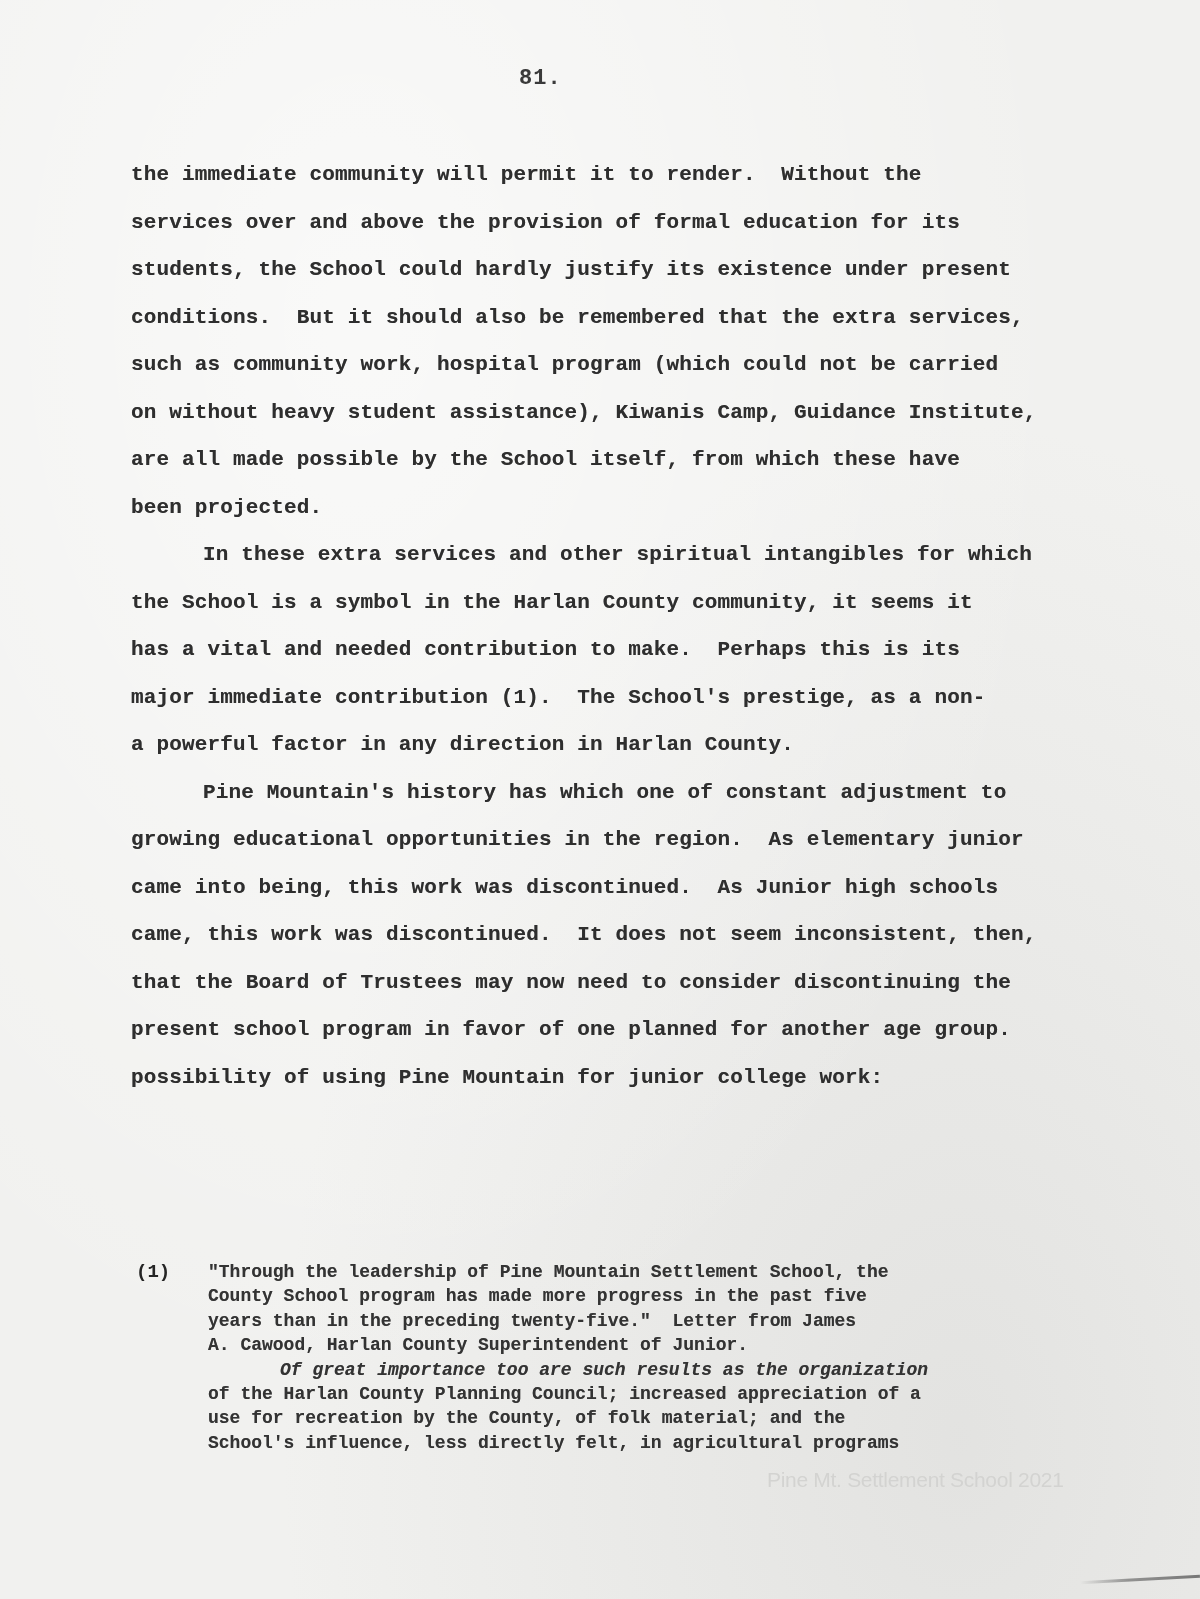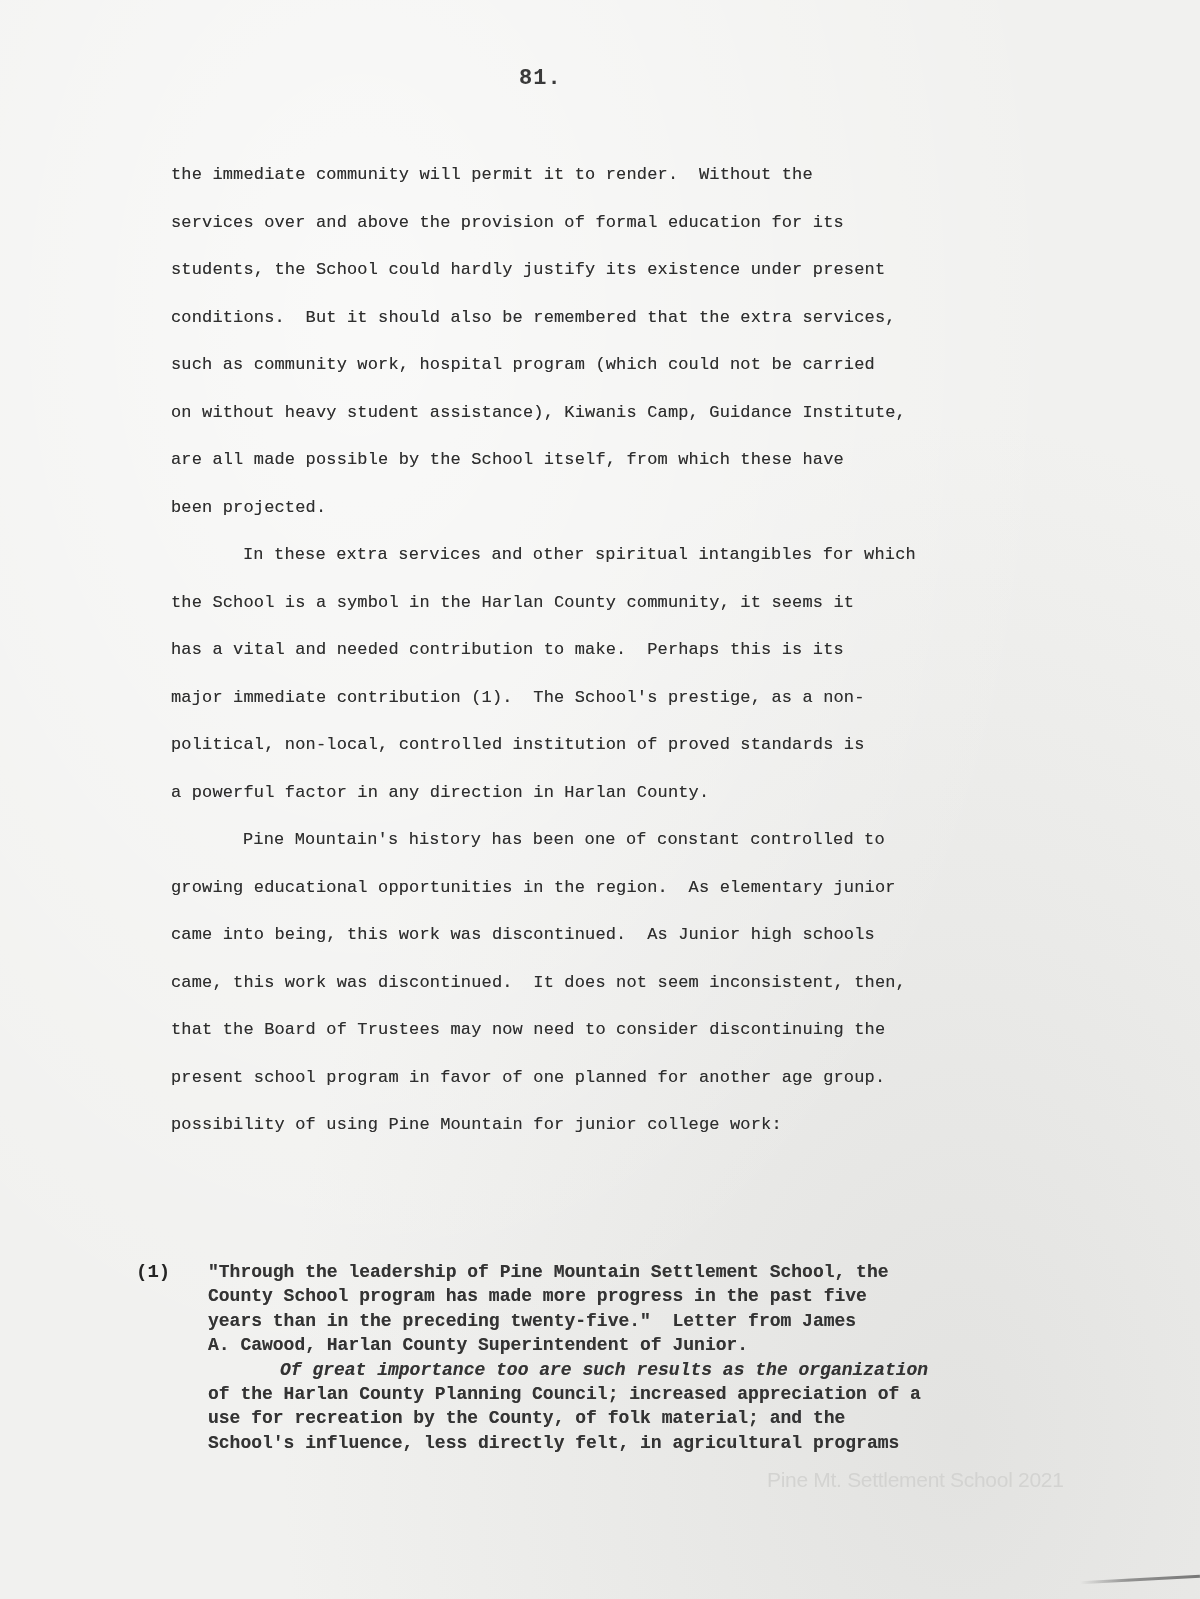--- a/index.html
+++ b/index.html
@@ -34,29 +34,28 @@
       color: #3a3a3a;
       letter-spacing: 1px;
     }
     .body-text {
       position: absolute;
       left: 131px;
       top: 151px;
       width: 1040px;
     }
     .line {
-      font-size: 17px;
-      font-weight: normal;
+      font-size: 21px;
+      font-weight: bold;
       line-height: 47.5px;
       height: 47.5px;
       white-space: pre;
       letter-spacing: 0.15px;
       color: #2e2e2e;
       text-shadow: 0 0 0.6px rgba(40,40,40,0.5);
-      margin-left: 40px;
     }
     .line.indent {
       padding-left: 72px;
     }
     .footnote {
       position: absolute;
       left: 136px;
       top: 1260px;
       width: 1060px;
     }
@@ -120,23 +119,22 @@
     <div class="line">students, the School could hardly justify its existence under present</div>
     <div class="line">conditions.  But it should also be remembered that the extra services,</div>
     <div class="line">such as community work, hospital program (which could not be carried</div>
     <div class="line">on without heavy student assistance), Kiwanis Camp, Guidance Institute,</div>
     <div class="line">are all made possible by the School itself, from which these have</div>
     <div class="line">been projected.</div>
     <div class="line indent">In these extra services and other spiritual intangibles for which</div>
     <div class="line">the School is a symbol in the Harlan County community, it seems it</div>
     <div class="line">has a vital and needed contribution to make.  Perhaps this is its</div>
     <div class="line">major immediate contribution (1).  The School's prestige, as a non-</div>
-    <div class="line">political, non-local, controlled institution of proved standards is</div>
     <div class="line">a powerful factor in any direction in Harlan County.</div>
-    <div class="line indent">Pine Mountain's history has been one of constant controlled to</div>
+    <div class="line indent">Pine Mountain's history has which one of constant adjustment to</div>
     <div class="line">growing educational opportunities in the region.  As elementary junior</div>
     <div class="line">came into being, this work was discontinued.  As Junior high schools</div>
     <div class="line">came, this work was discontinued.  It does not seem inconsistent, then,</div>
     <div class="line">that the Board of Trustees may now need to consider discontinuing the</div>
     <div class="line">present school program in favor of one planned for another age group.</div>
     <div class="line">possibility of using Pine Mountain for junior college work:</div>
   </div>
 
   <div class="footnote">
     <div class="fn-marker">(1)</div>

